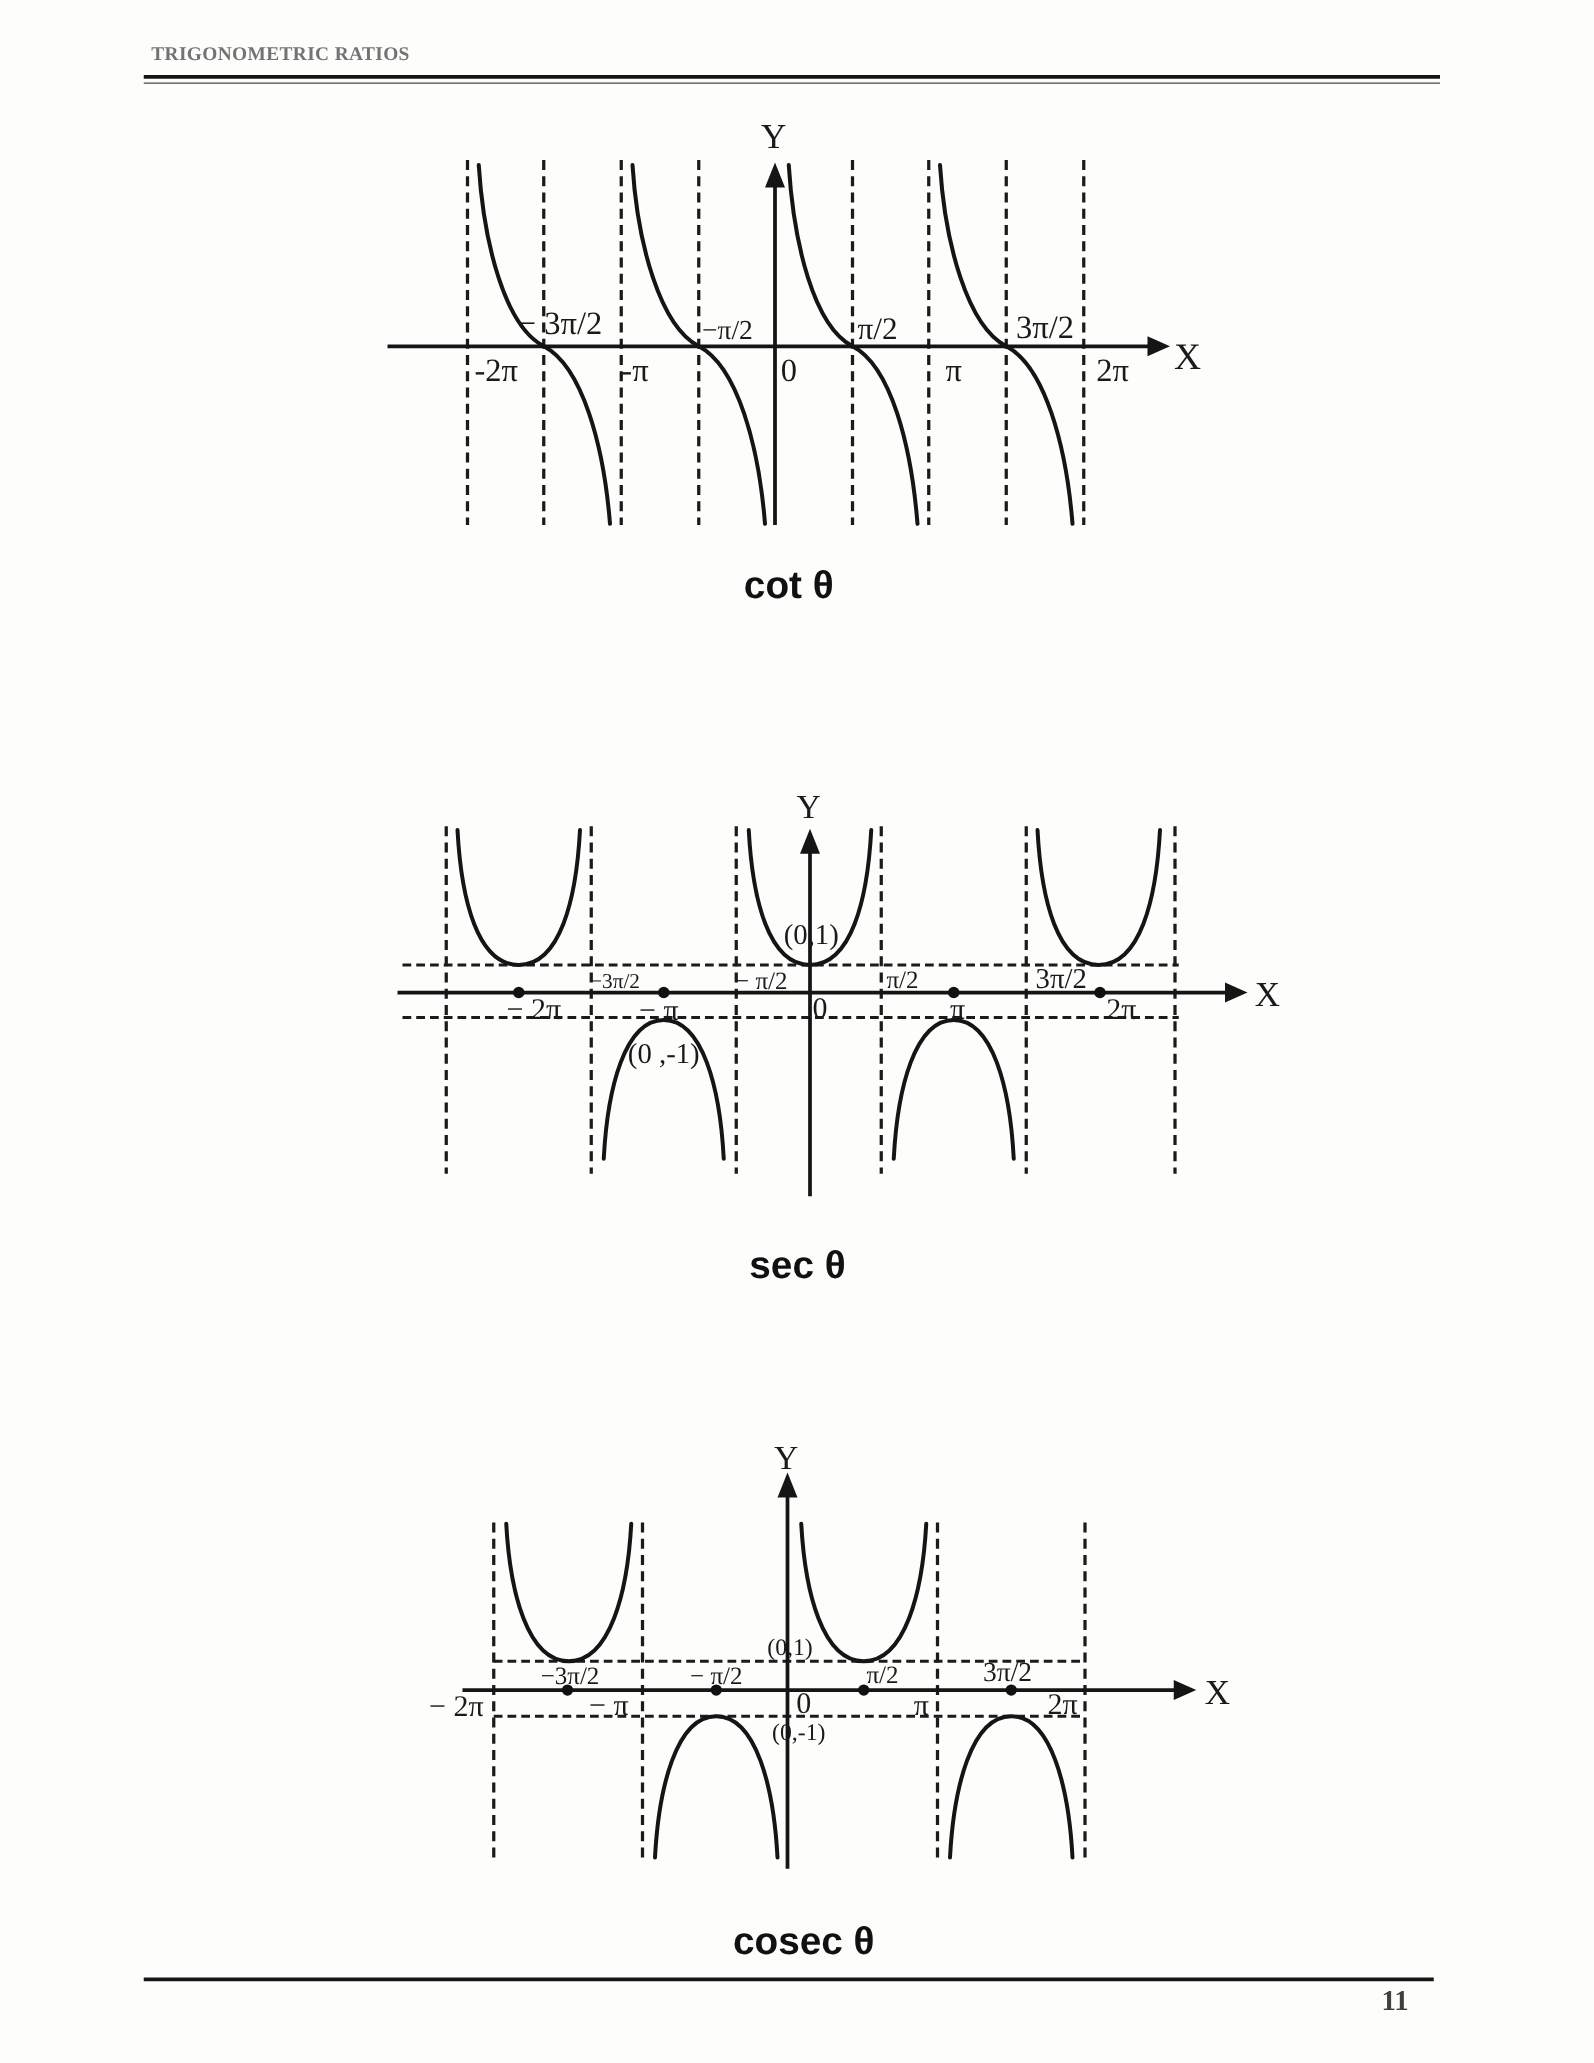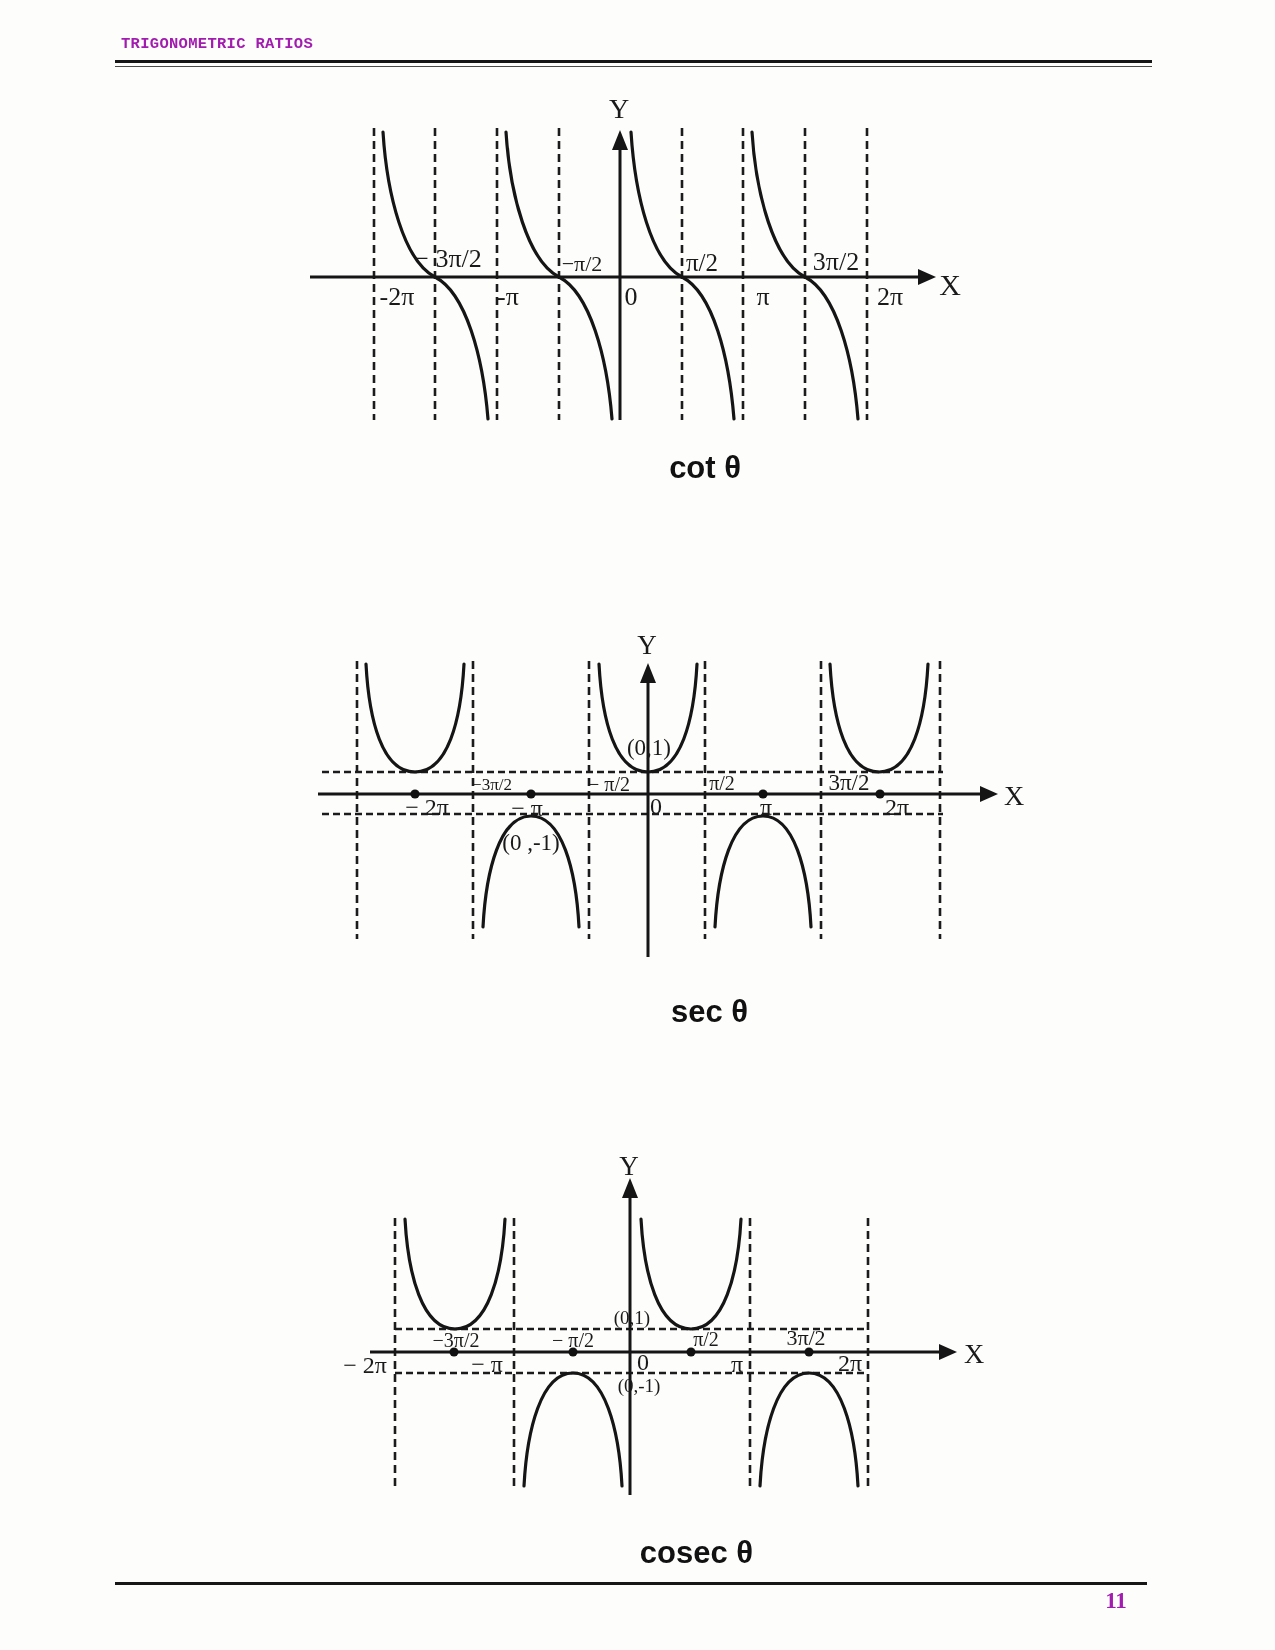--- a/index.html
+++ b/index.html
@@ -4,34 +4,34 @@
 <style>
   html,body{margin:0;padding:0;}
   body{
     width:1275px;height:1650px;position:relative;overflow:hidden;
     background:#fdfdfc;
     font-family:"Liberation Serif","DejaVu Serif",serif;
     color:#161616;
   }
   .abs{position:absolute;}
   .header-title{
-    left:121px;top:35px;font-family:Liberation Mono, monospace;
-    font-weight:bold;font-size:15.5px;letter-spacing:.3px;color:#a21caf;text-align:right;
+    left:121px;top:35px;font-family:Liberation Serif, serif;
+    font-weight:bold;font-size:15.5px;letter-spacing:.3px;color:#737373;text-align:right;
   }
   .rule{background:#161616;}
   .rule-thin{background:#4a4a4a;}
   .fig-svg{position:absolute;}
   .caption{
     font-family:"Liberation Sans","DejaVu Sans",sans-serif;
     font-weight:bold;font-size:31px;color:#111;
-    width:220px;text-align:right;
+    width:220px;text-align:center;
   }
   .page-num{
     left:1096px;top:1588px;width:40px;text-align:center;
-    font-weight:bold;font-size:23px;color:#a21caf;
+    font-weight:bold;font-size:23px;color:#404040;
   }
   svg text{
     font-family:"Liberation Serif","DejaVu Serif",serif;
     fill:#1a1a1a;
   }
   .curve{fill:none;stroke:#151515;stroke-width:3.2;stroke-linecap:round;}
   .axis{stroke:#151515;stroke-width:3;}
   .dashv{stroke:#1b1b1b;stroke-width:2.6;stroke-dasharray:8 5;}
   .dashh{stroke:#1b1b1b;stroke-width:2.5;stroke-dasharray:7 4;}
   .arrow{fill:#151515;}

